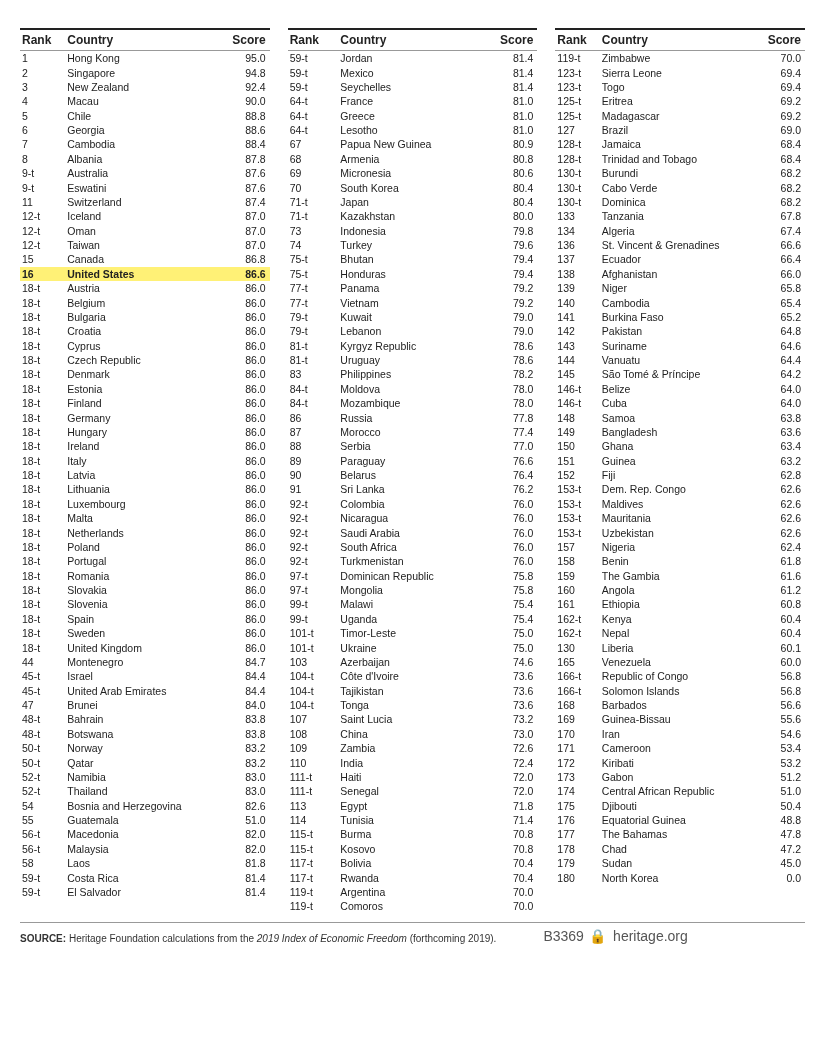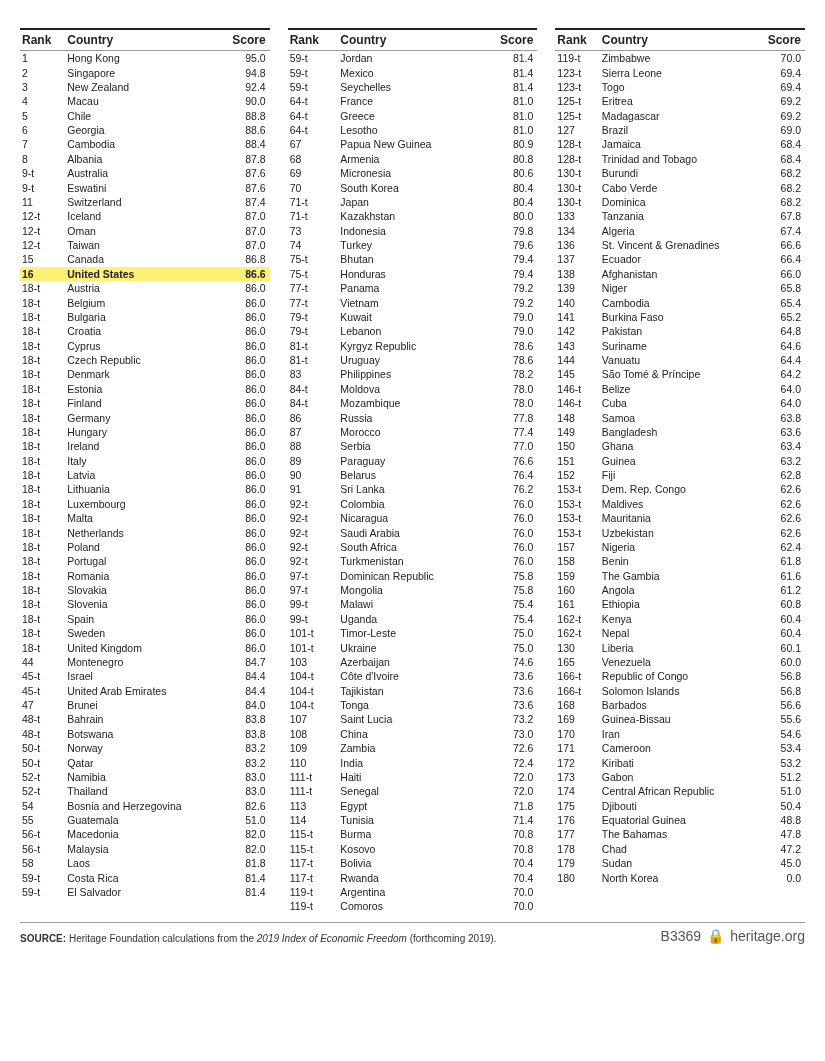--- a/index.html
+++ b/index.html
@@ -61,21 +61,21 @@
       background-color: #fff176;
       font-weight: bold;
     }
     .footer {
       margin-top: 8px;
       font-size: 10px;
       color: #333;
       border-top: 1px solid #999;
       padding-top: 5px;
       display: flex;
-      justify-content: space-between;
+      justify-content: flex-start;
       align-items: flex-end;
       gap: 47px;
     }
     .footer-left { max-width: 680px; }
     .footer-right { font-size: 14px; color: #555; white-space: nowrap; }
     .col-divider {
       width: 18px;
       flex-shrink: 0;
     }
   </style>

